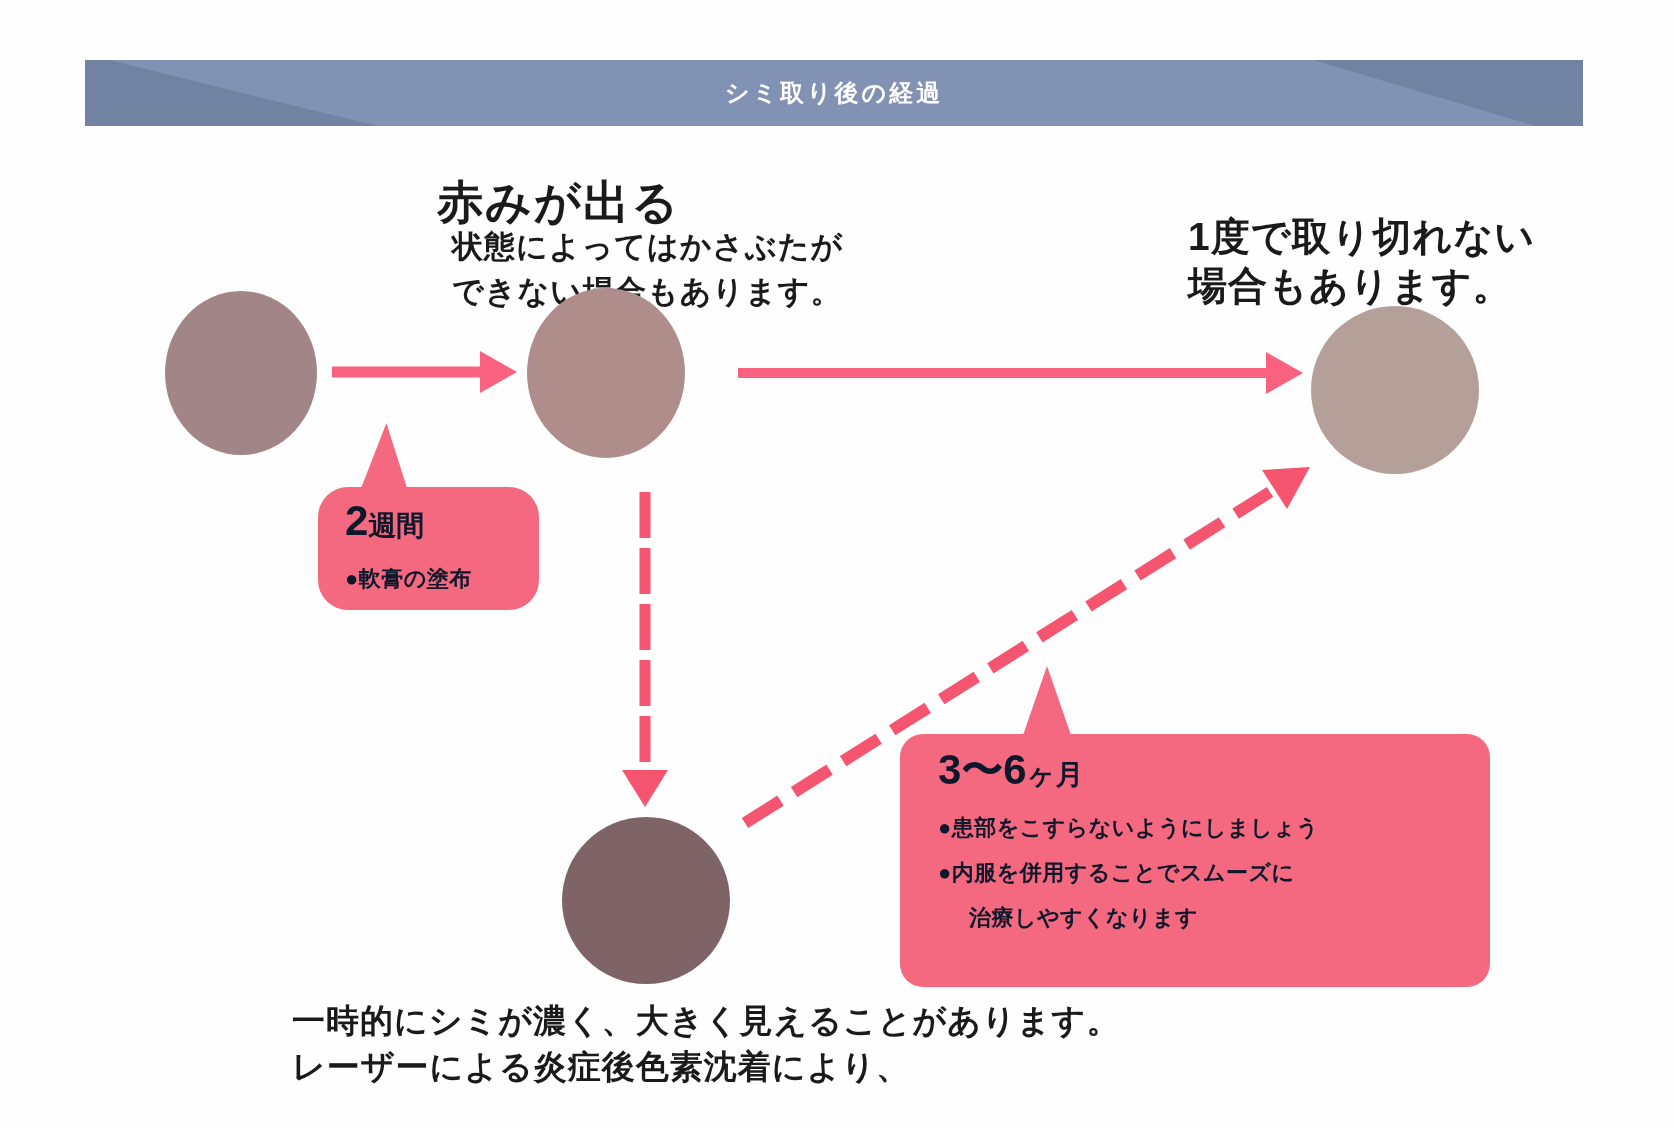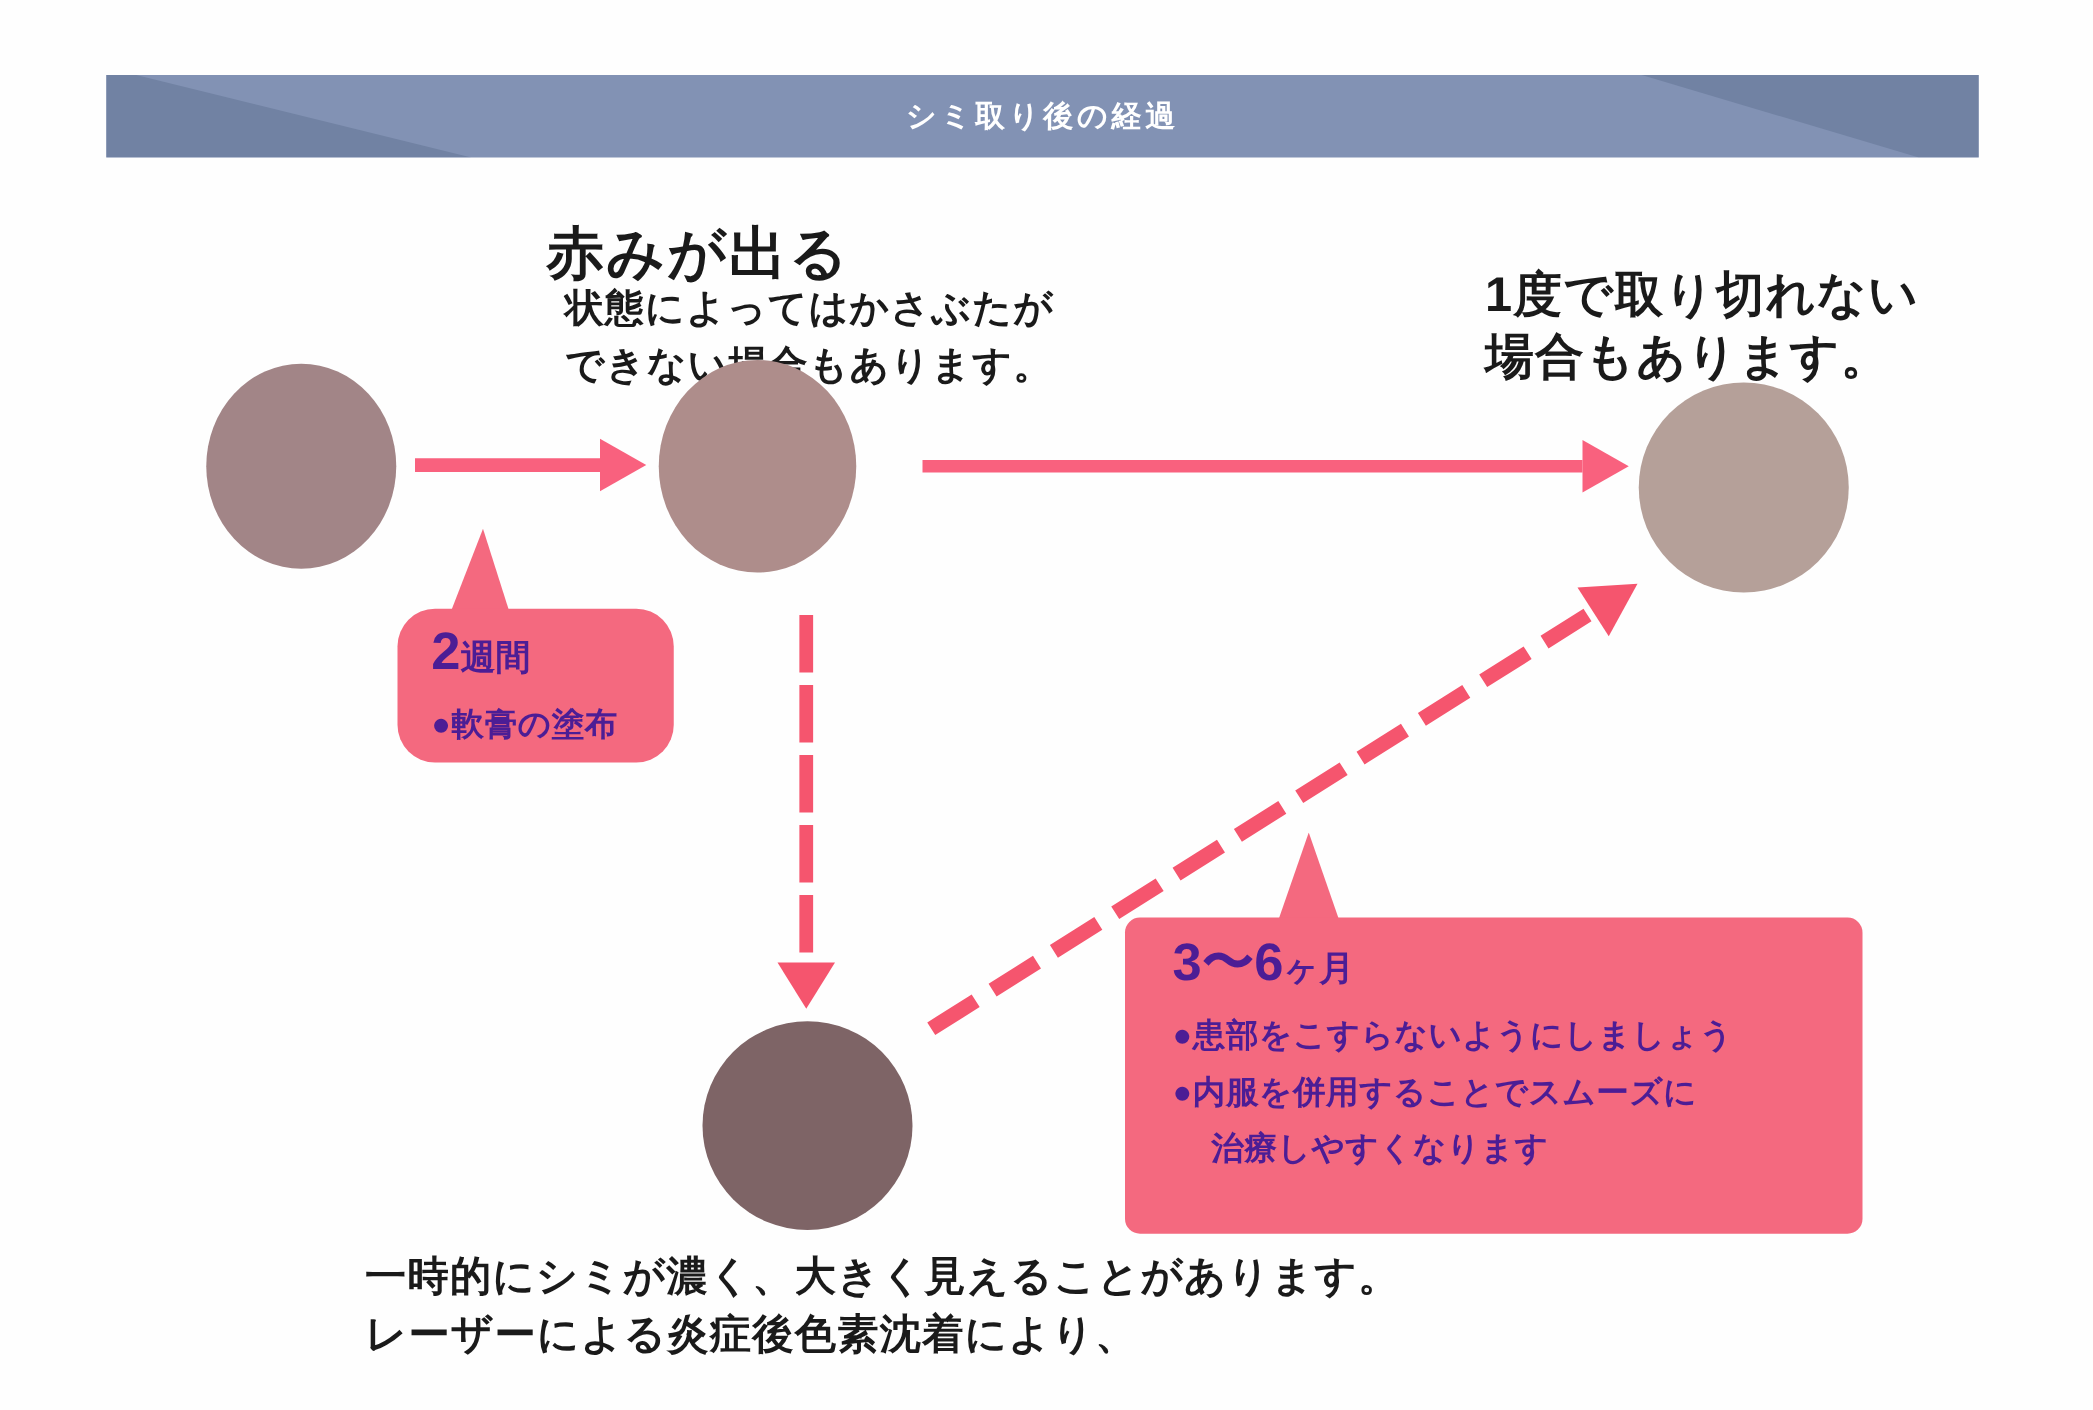--- a/index.html
+++ b/index.html
@@ -37,32 +37,32 @@
   .spot.residual{left:1311px;top:306px;width:168px;height:168px;background:var(--c-residual,#b5a099);}
   .spot.pigment{left:562px;top:817px;width:168px;height:167px;background:var(--c-pigment,#7e6466);}
   
   .arrow-layer{position:absolute;left:0;top:0;width:1674px;height:1128px;pointer-events:none;}
   .arrow-solid{stroke:var(--arrow-pink,#f9617e);}
   .arrow-head-solid{fill:var(--arrow-pink,#f9617e);}
   .arrow-dashed{stroke:var(--arrow-pink-dashed,#f5556e);}
   .arrow-head-dashed{fill:var(--arrow-pink-dashed,#f5556e);}
   
   .callout{
-    position:absolute;background:var(--callout-pink,#f4697f);color:#4c1d95;
+    position:absolute;background:var(--callout-pink,#f4697f);color:#0f172a;
     border-radius:32px;box-sizing:border-box;
   }
   .callout-tail{position:absolute;background:var(--callout-pink,#f4697f);}
   .tail-two-weeks{left:360px;top:423px;width:48px;height:68px;clip-path:polygon(55% 0,100% 100%,0 100%);}
   .tail-three-six{left:1022px;top:666px;width:50px;height:72px;clip-path:polygon(50% 0,100% 100%,0 100%);}
   .callout.two-weeks{left:318px;top:487px;width:221px;height:123px;padding:8px 0 0 27px;border-radius:30px;}
-  .callout.three-six{left:900px;top:734px;width:590px;height:253px;padding:10px 0 0 38px;border-radius:12px;}
+  .callout.three-six{left:900px;top:734px;width:590px;height:253px;padding:10px 0 0 38px;border-radius:23px;}
   .duration-line{line-height:52px;white-space:nowrap;}
   .duration-value{font-size:42px;}
   .duration-unit{font-size:28px;}
-  .callout-item{font-size:26px;line-height:45px;white-space:nowrap;letter-spacing:0.5px;}
+  .callout-item{font-size:22px;line-height:45px;white-space:nowrap;letter-spacing:0.5px;}
   .callout-item.indent{padding-left:31px;}
 </style>
 </head>
 <body>
 
 <div class="canvas">
 
   <div class="header-bar">
     <div class="header-deco left"></div>
     <div class="header-deco right"></div>

